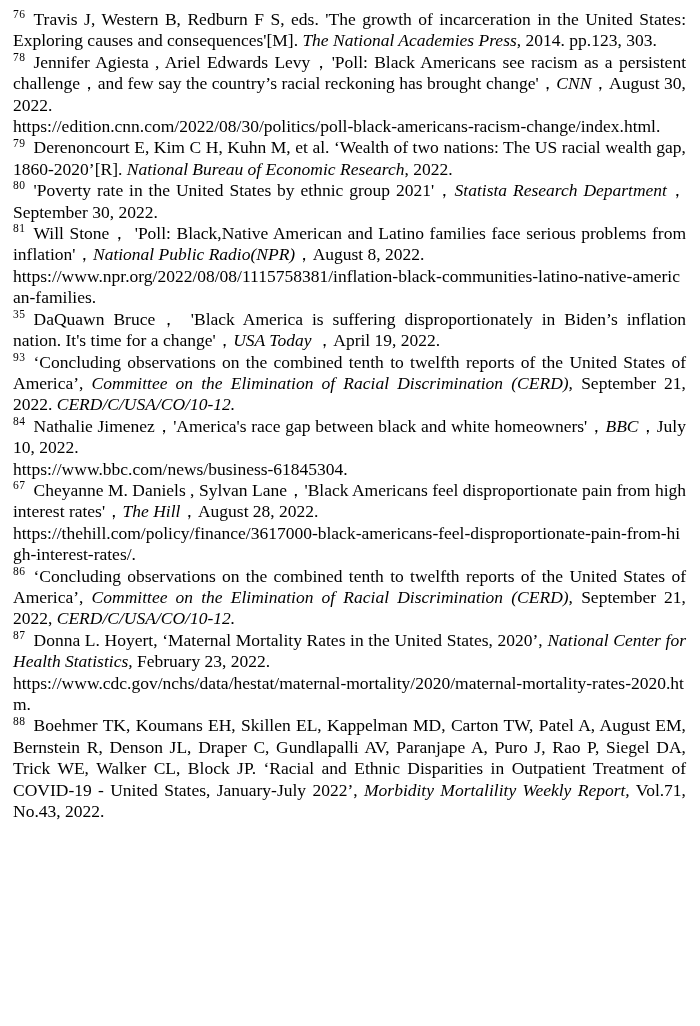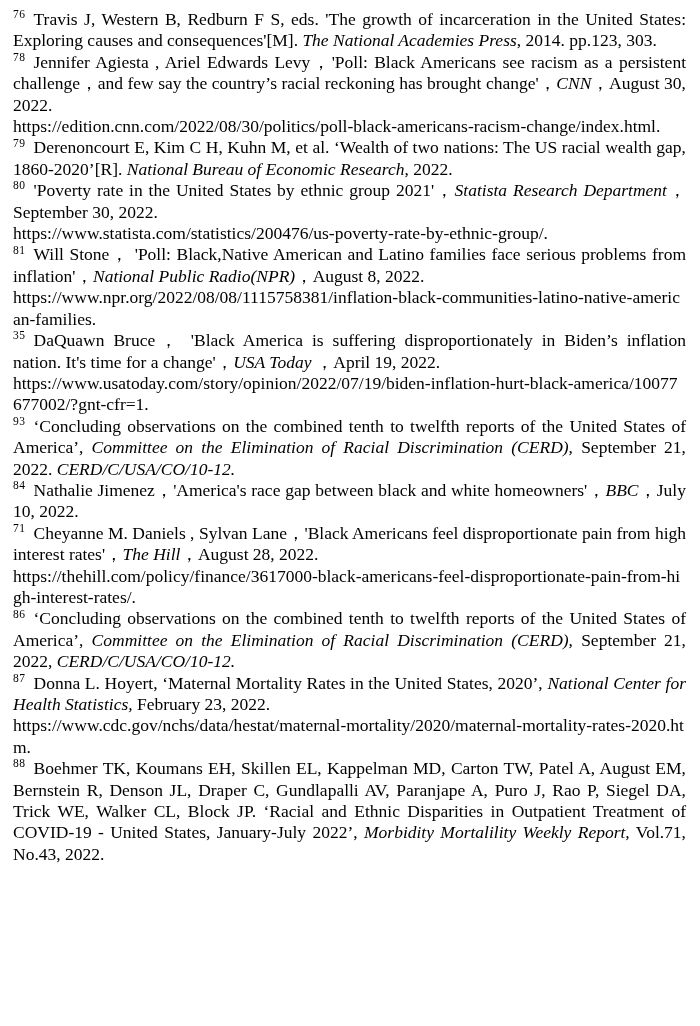--- a/index.html
+++ b/index.html
@@ -38,23 +38,23 @@
   }
 </style>
 </head>
 <body>
 
 <div class="page">
   <div id="footnotes">
       <p class="footnote"><sup>76</sup><span>Travis J, Western B, Redburn F S, eds. 'The growth of incarceration in the United States: Exploring causes and consequences'[M]. </span><span class="italic">The National Academies Press</span><span>, 2014. pp.123, 303.</span></p>
       <p class="footnote"><sup>78</sup><span>Jennifer Agiesta , Ariel Edwards Levy，'Poll: Black Americans see racism as a persistent challenge，and few say the country’s racial reckoning has brought change'，</span><span class="italic">CNN</span><span>，August 30, 2022.</span><br><span class="url">https://edition.cnn.com/2022/08/30/politics/poll-black-americans-racism-change/index.html.</span></p>
       <p class="footnote"><sup>79</sup><span>Derenoncourt E, Kim C H, Kuhn M, et al. ‘Wealth of two nations: The US racial wealth gap, 1860-2020’[R]. </span><span class="italic">National Bureau of Economic Research</span><span>, 2022.</span></p>
-      <p class="footnote"><sup>80</sup><span>'Poverty rate in the United States by ethnic group 2021'，</span><span class="italic">Statista Research Department</span><span>，September 30, 2022.</span><br><span class="url">https://www.statista.com/statistics/200476/us-poverty-rate-by-ethnic-group/.</span></p>
+      <p class="footnote"><sup>80</sup><span>'Poverty rate in the United States by ethnic group 2021'，</span><span class="italic">Statista Research Department</span><span>，September 30, 2022.</span><br></p>
       <p class="footnote"><sup>81</sup><span>Will Stone， 'Poll: Black,Native American and Latino families face serious problems from inflation'，</span><span class="italic">National Public Radio(NPR)</span><span>，August 8, 2022.</span><br><span class="url">https://www.npr.org/2022/08/08/1115758381/inflation-black-communities-latino-native-american-families.</span></p>
-      <p class="footnote"><sup>35</sup><span>DaQuawn Bruce， 'Black America is suffering disproportionately in Biden’s inflation nation. It's time for a change'，</span><span class="italic">USA Today</span><span> ，April 19, 2022.</span><br><span class="url">https://www.usatoday.com/story/opinion/2022/07/19/biden-inflation-hurt-black-america/10077677002/?gnt-cfr=1.</span></p>
+      <p class="footnote"><sup>35</sup><span>DaQuawn Bruce， 'Black America is suffering disproportionately in Biden’s inflation nation. It's time for a change'，</span><span class="italic">USA Today</span><span> ，April 19, 2022.</span><br></p>
       <p class="footnote"><sup>93</sup><span>‘Concluding observations on the combined tenth to twelfth reports of the United States of America’, </span><span class="italic">Committee on the Elimination of Racial Discrimination (CERD),</span><span> September 21, 2022. </span><span class="italic">CERD/C/USA/CO/10-12.</span></p>
-      <p class="footnote"><sup>84</sup><span>Nathalie Jimenez，'America's race gap between black and white homeowners'，</span><span class="italic">BBC</span><span>，July 10, 2022.</span><br></p>
-      <p class="footnote"><sup>71</sup><span>Cheyanne M. Daniels , Sylvan Lane，'Black Americans feel disproportionate pain from high interest rates'，</span><span class="italic">The Hill</span><span>，August 28, 2022.</span><br><span class="url">https://thehill.com/policy/finance/3617000-black-americans-feel-disproportionate-pain-from-high-interest-rates/.</span></p>
+      <p class="footnote"><sup>84</sup><span>Nathalie Jimenez，'America's race gap between black and white homeowners'，</span><span class="italic">BBC</span><span>，July 10, 2022.</span><br><span class="url">https://www.bbc.com/news/business-61845304.</span></p>
+      <p class="footnote"><sup>67</sup><span>Cheyanne M. Daniels , Sylvan Lane，'Black Americans feel disproportionate pain from high interest rates'，</span><span class="italic">The Hill</span><span>，August 28, 2022.</span><br><span class="url">https://thehill.com/policy/finance/3617000-black-americans-feel-disproportionate-pain-from-high-interest-rates/.</span></p>
       <p class="footnote"><sup>86</sup><span>‘Concluding observations on the combined tenth to twelfth reports of the United States of America’, </span><span class="italic">Committee on the Elimination of Racial Discrimination (CERD),</span><span> September 21, 2022, </span><span class="italic">CERD/C/USA/CO/10-12.</span></p>
       <p class="footnote"><sup>87</sup><span>Donna L. Hoyert, ‘Maternal Mortality Rates in the United States, 2020’, </span><span class="italic">National Center for Health Statistics,</span><span> February 23, 2022.</span><br><span class="url">https://www.cdc.gov/nchs/data/hestat/maternal-mortality/2020/maternal-mortality-rates-2020.htm.</span></p>
       <p class="footnote"><sup>88</sup><span>Boehmer TK, Koumans EH, Skillen EL, Kappelman MD, Carton TW, Patel A, August EM, Bernstein R, Denson JL, Draper C, Gundlapalli AV, Paranjape A, Puro J, Rao P, Siegel DA, Trick WE, Walker CL, Block JP. ‘Racial and Ethnic Disparities in Outpatient Treatment of COVID-19 - United States, January-July 2022’, </span><span class="italic">Morbidity Mortalility Weekly Report,</span><span> Vol.71, No.43, 2022.</span></p>
     </div>
 </div>
 
 </body></html>

